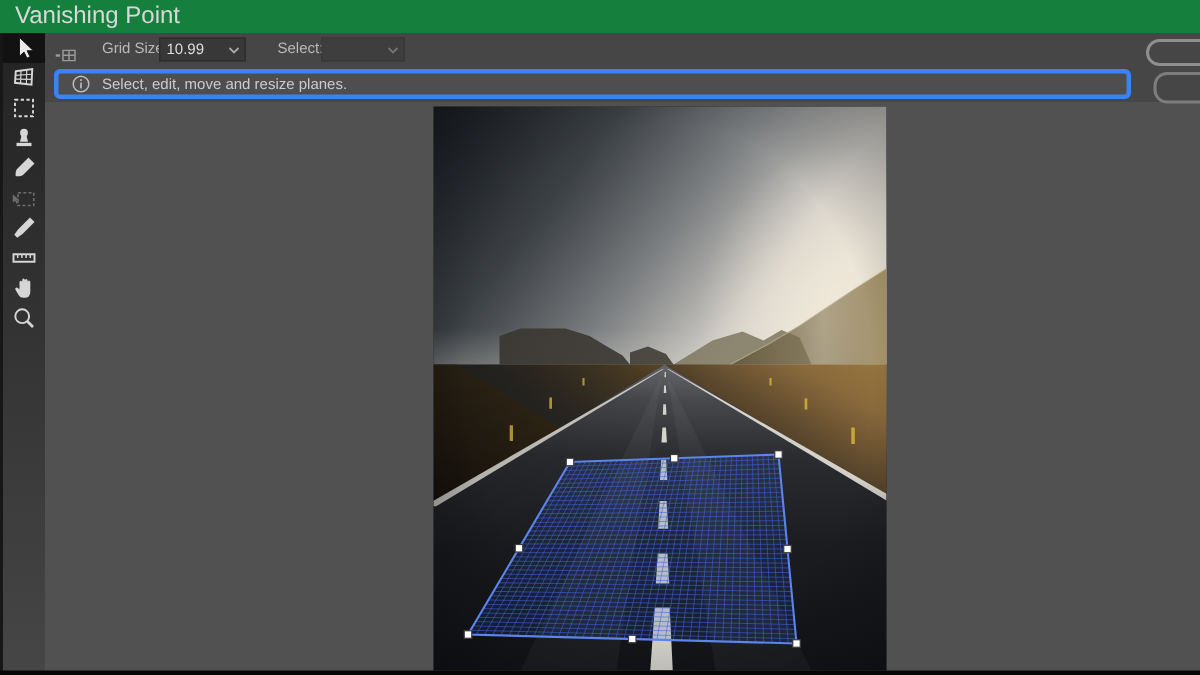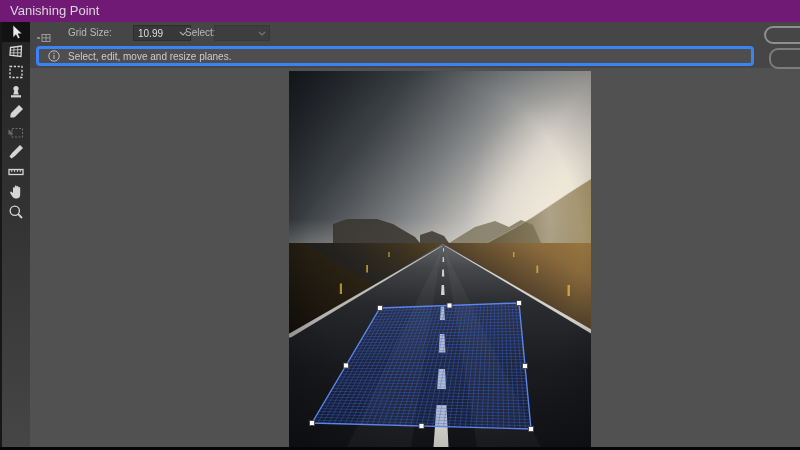--- a/index.html
+++ b/index.html
@@ -1,31 +1,31 @@
 <!DOCTYPE html>
 <html><head>
 <meta charset="utf-8">
 <style>
   html,body{margin:0;padding:0;}
   body{width:800px;height:450px;overflow:hidden;background:#515151;font-family:"Liberation Sans",sans-serif;}
   .app{position:relative;width:800px;height:450px;background:#515151;overflow:hidden;}
 
   
-  .titlebar{position:absolute;left:0;top:0;width:800px;height:22px;background:#701a75;
-    color:#d8d8d8;font-size:13px;line-height:22px;box-sizing:border-box;padding-left:10px;}
+  .titlebar{position:absolute;left:0;top:0;width:800px;height:22px;background:#15803d;
+    color:#d8d8d8;font-size:16px;line-height:22px;box-sizing:border-box;padding-left:10px;}
 
   
   .topbar{position:absolute;left:0;top:22px;width:800px;height:46px;background:#464646;}
 
   .lbl{position:absolute;top:22px;height:22px;color:#b9b9b9;font-size:10px;line-height:22px;}
   #lbl-gridsize{left:68px;}
   #lbl-angle{left:185px;}
   .field{position:absolute;top:25px;height:16px;background:#383838;border:1px solid #2d2d2d;
     box-sizing:border-box;display:flex;align-items:center;justify-content:space-between;}
-  #field-gridsize{left:106px;width:58px;margin-left:27px;}
+  #field-gridsize{left:106px;width:58px;}
   #field-angle{left:214px;width:56px;opacity:.55;}
   .field .val{font-size:10px;color:#dedede;padding-left:4px;}
   .field .chev{padding-right:3px;display:flex;align-items:center;}
   .toolopts{position:absolute;left:37px;top:28px;}
 
   
   .info{position:absolute;left:36px;top:46px;width:718px;height:20px;background:#4e4e4e;
     border:3px solid #3b82f6;border-radius:4px;box-sizing:border-box;display:flex;
     align-items:center;gap:8px;padding:0 9px;color:#cbcbcb;font-size:10px;}
 

